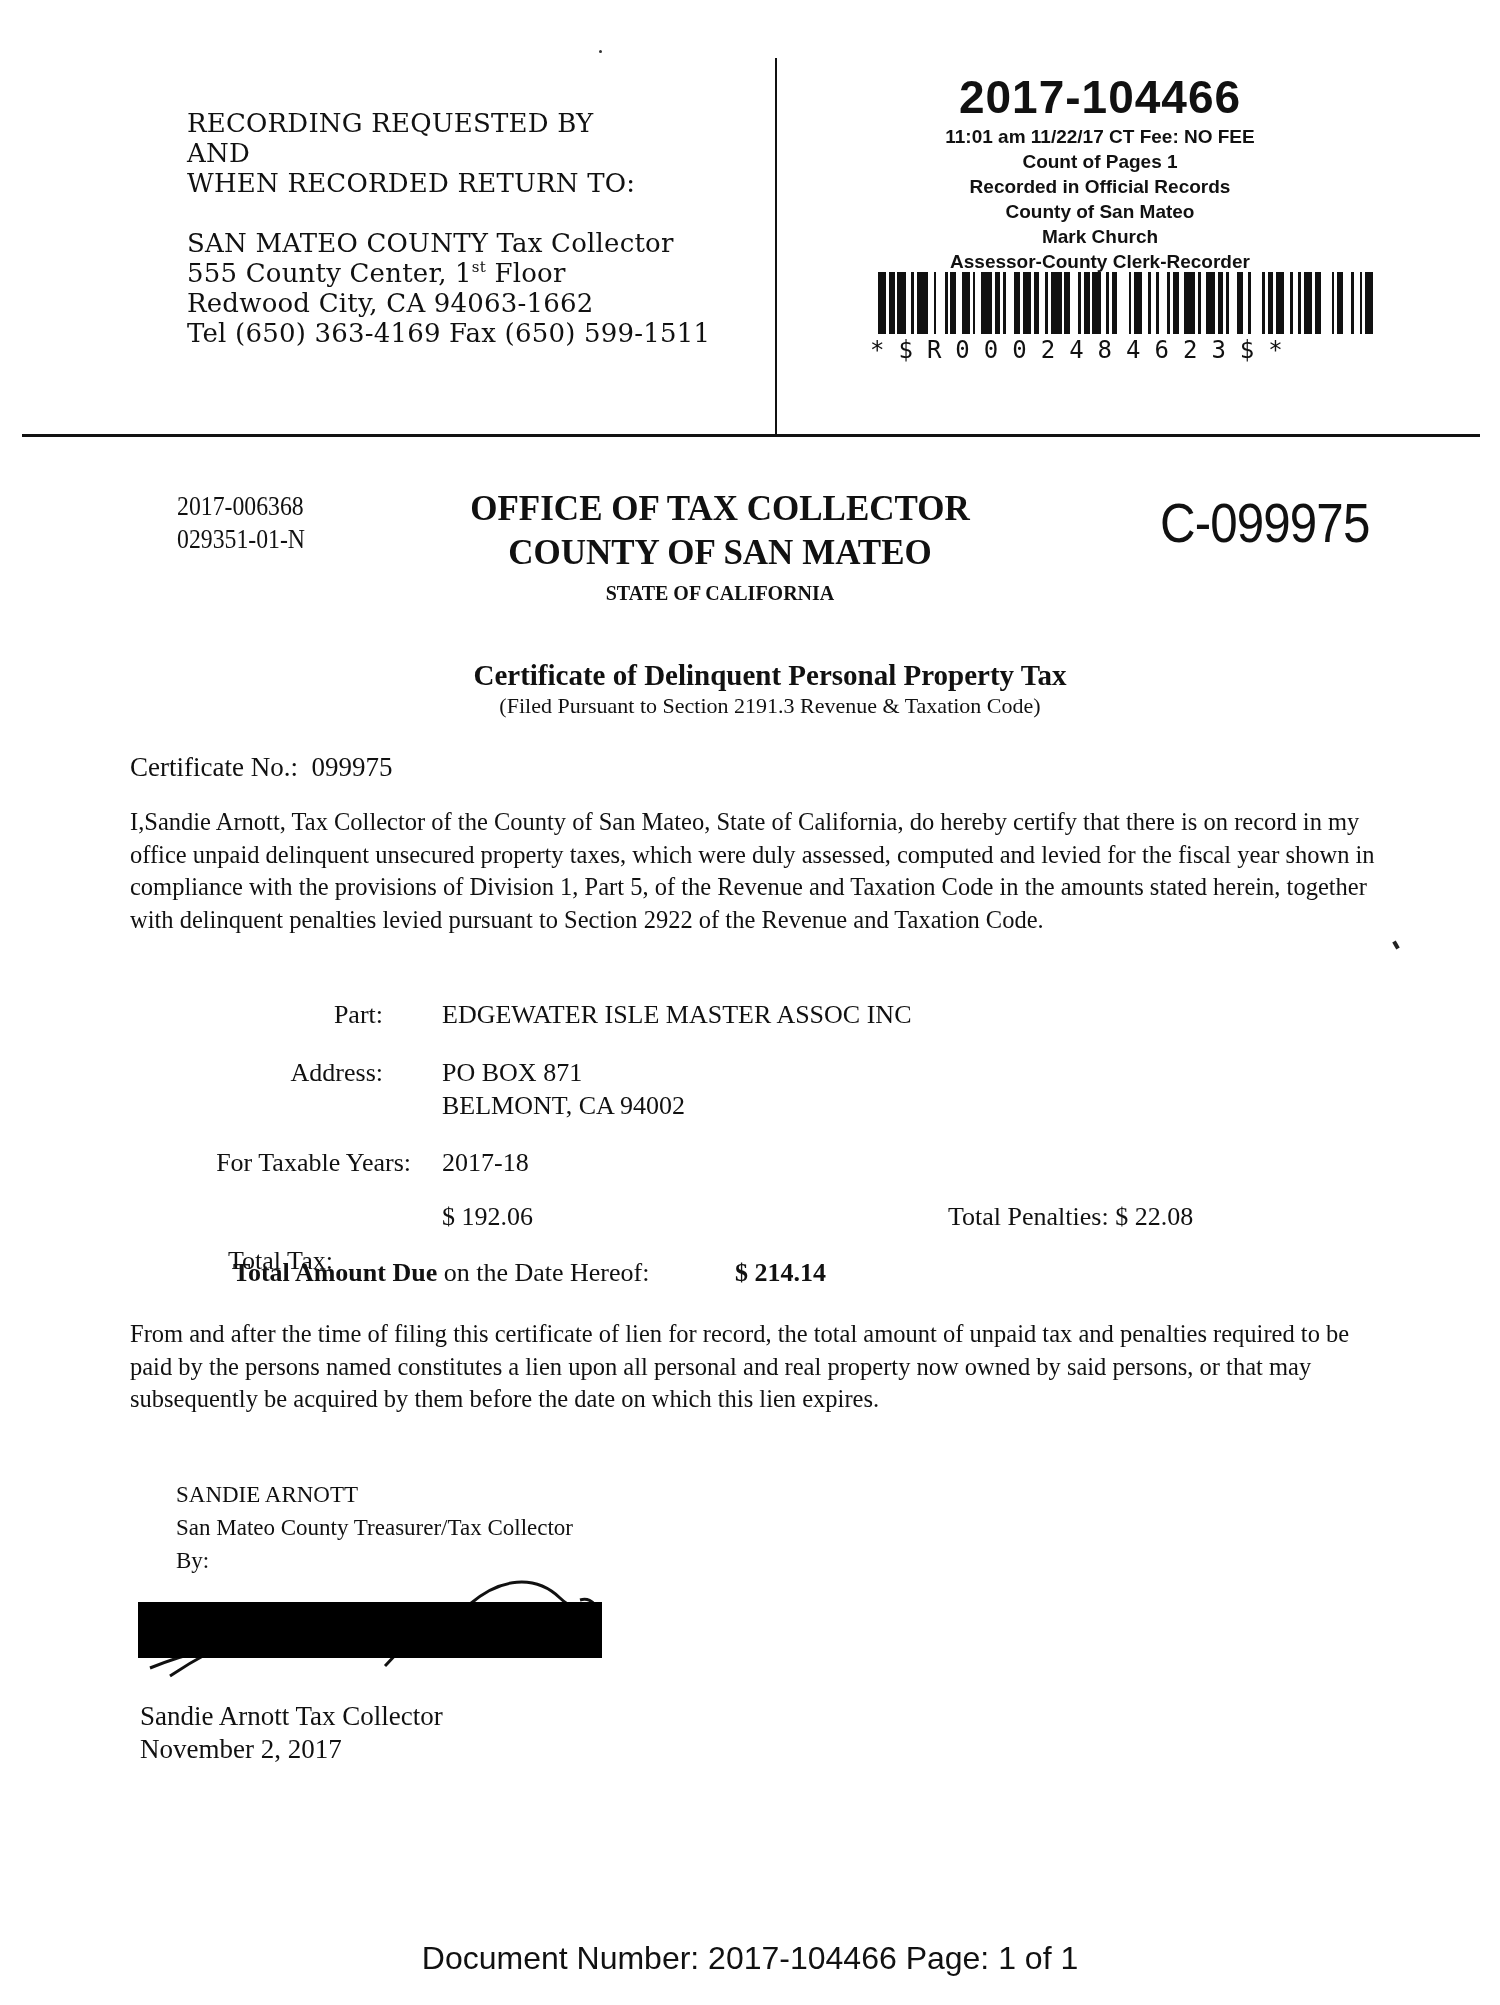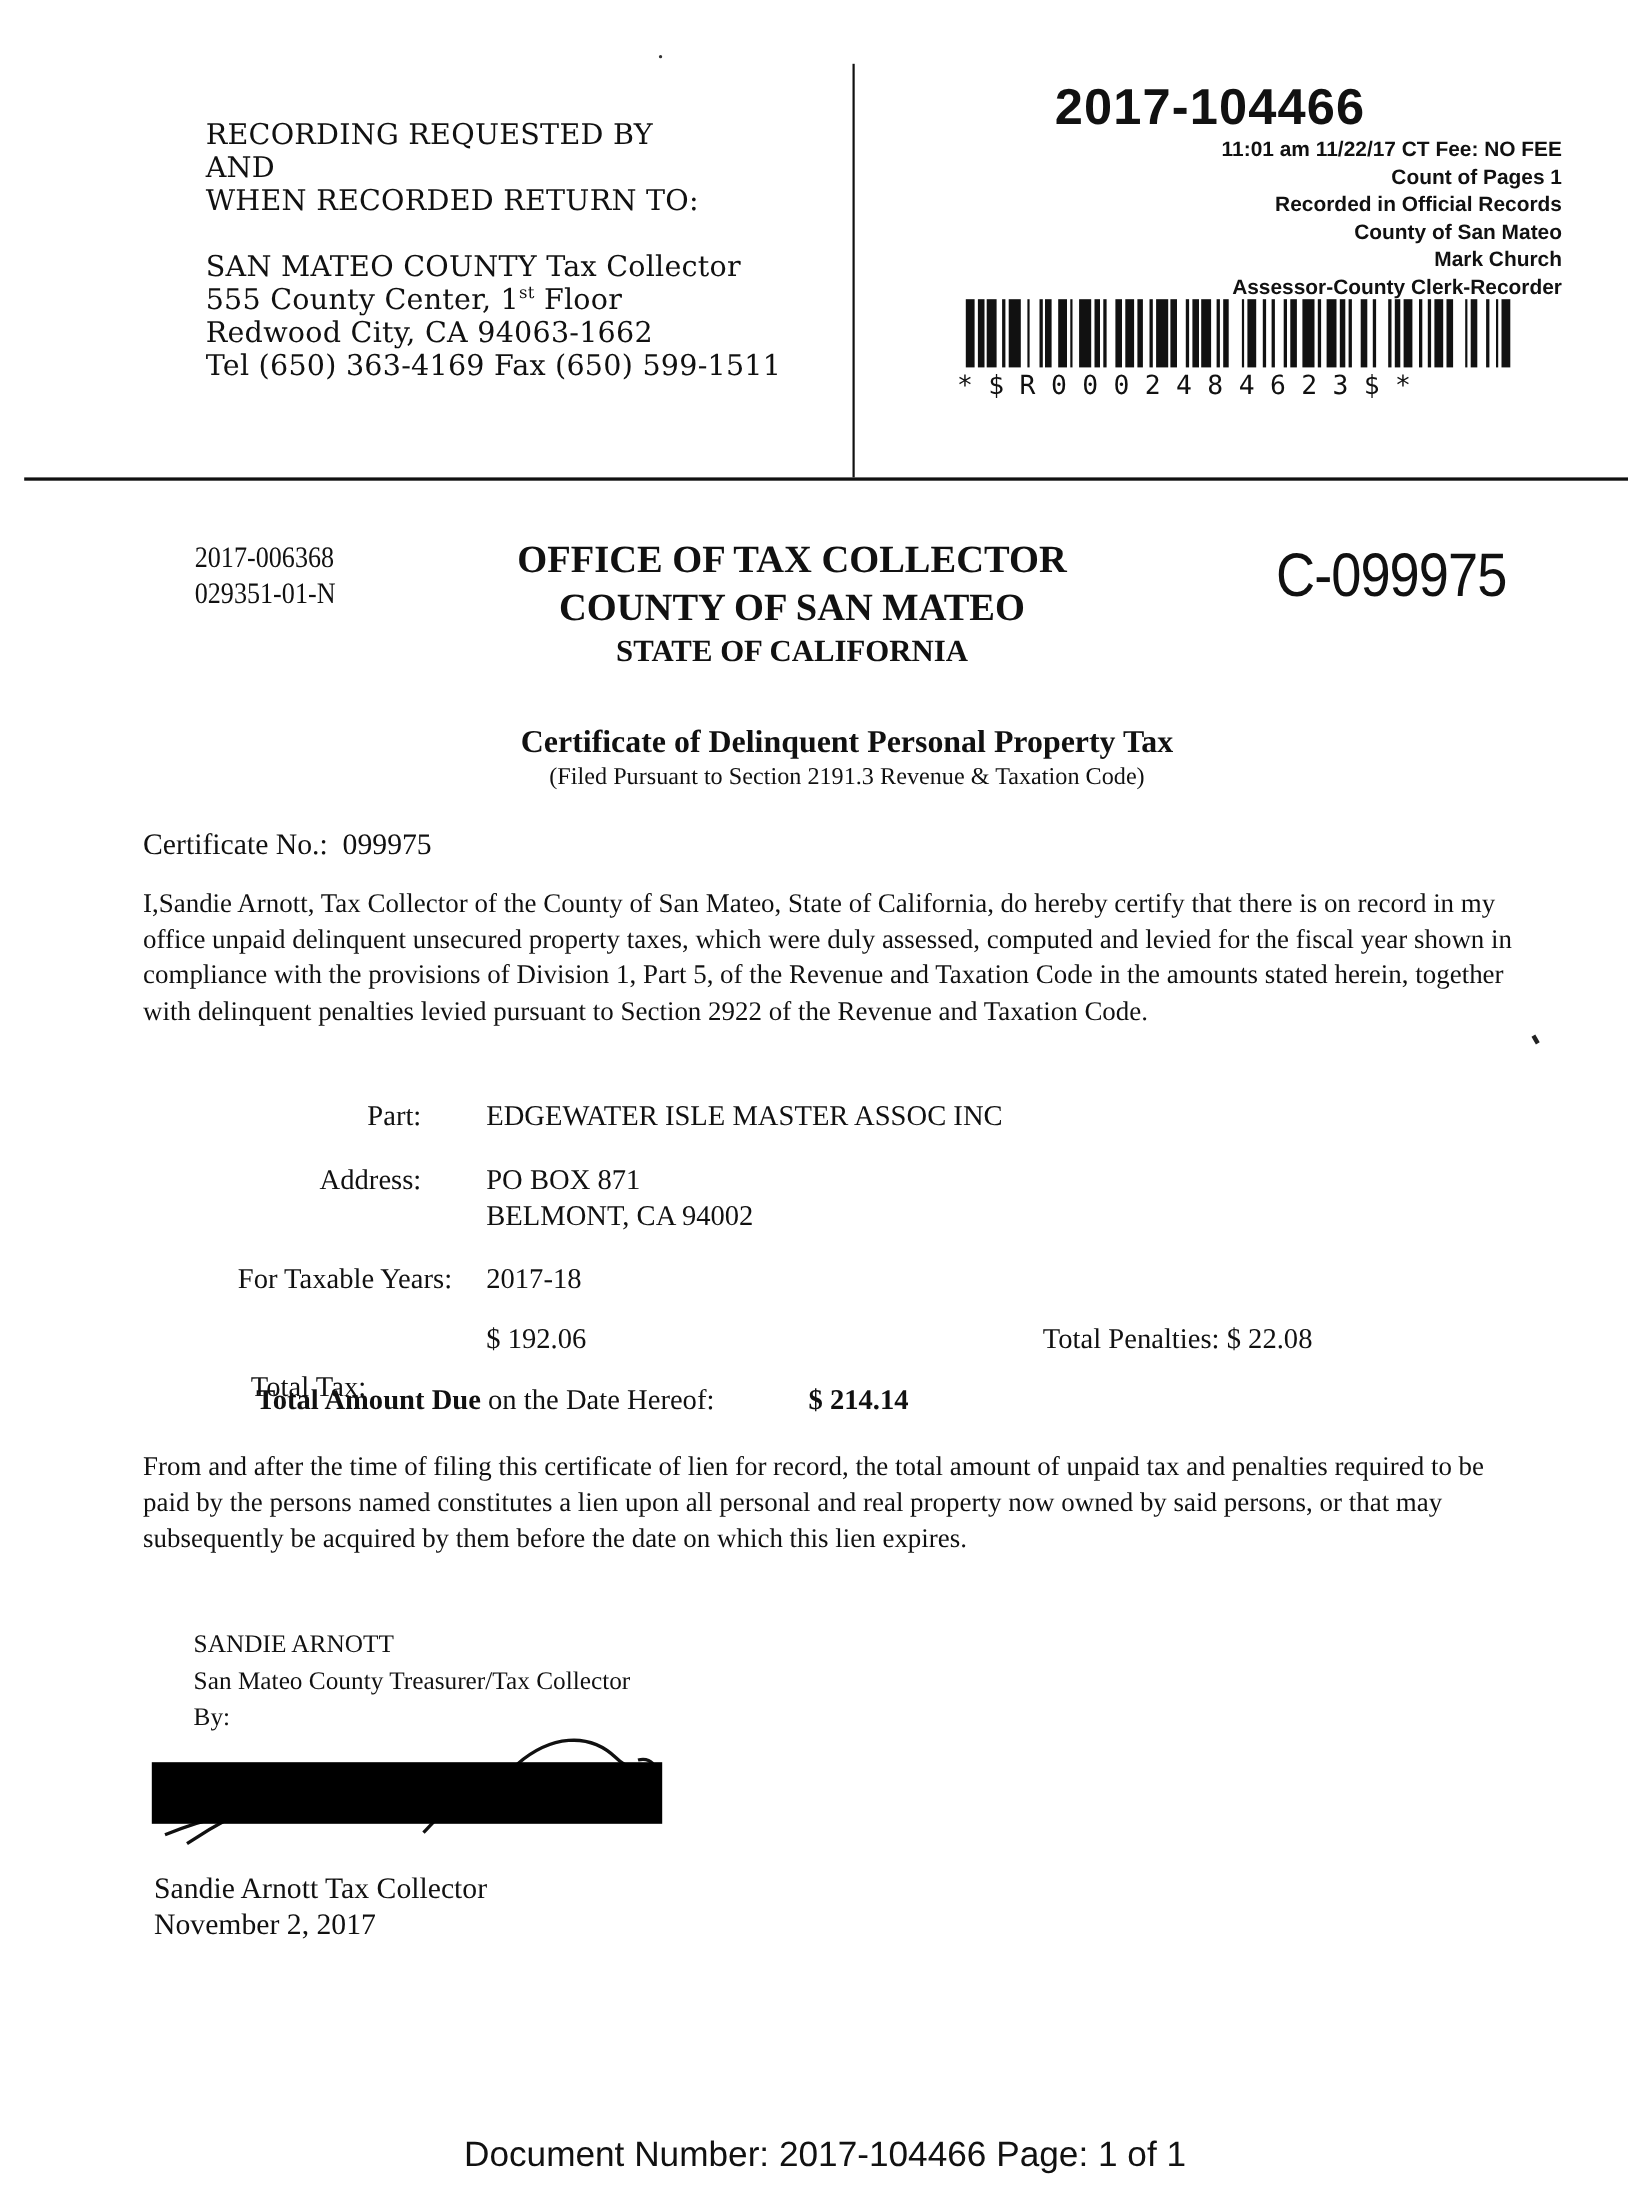--- a/index.html
+++ b/index.html
@@ -10,30 +10,30 @@
   #return-block { left:187px; top:108px; font-size:26px; line-height:30px; font-family:"DejaVu Serif", serif; letter-spacing:0.2px; }
   #return-block div { white-space:nowrap; }
   #return-block .gap { height:30px; }
   .sup { font-size:15px; vertical-align:super; line-height:0; }
 
   #vdivider { left:775px; top:58px; width:2px; height:376px; background:#111; }
   #hrule { left:22px; top:434px; width:1458px; height:3px; background:#111; }
 
   #stamp { left:780px; top:70px; width:640px; text-align:center; font-family:"Liberation Sans", sans-serif; }
   #stamp .docnum { font-size:46px; font-weight:bold; line-height:54px; letter-spacing:1px; }
-  #stamp .line { font-size:19px; font-weight:bold; line-height:25px;text-align:right; }
+  #stamp .line { font-size:19px; font-weight:bold; line-height:25px; }
   #barcode { left:878px; top:272px; width:502px; height:62px; display:flex; align-items:stretch; }
   #barcode span { display:block; background:#111; height:100%; }
   #barcode-text { left:870px; top:336px; width:520px; font-size:24px; letter-spacing:14px; white-space:nowrap; font-family:"DejaVu Sans Mono", monospace; }
 
   
   #refs { left:177px; top:490px; font-size:27px; line-height:33px; font-family:"Liberation Serif", serif; transform:scaleX(0.88); transform-origin:left top; }
   #office { left:440px; top:487px; width:560px; text-align:center; font-family:"Liberation Serif", serif; font-weight:bold; }
   #office .l1 { font-size:35px; line-height:44px; }
-  #office .l3 { font-size:28px; line-height:36px; }
+  #office .l3 { font-size:20px; line-height:36px; }
   #cnum { left:1160px; top:490px; font-size:56px; font-family:"Liberation Sans", sans-serif; transform:scaleX(0.88); transform-origin:left top; letter-spacing:-1px; }
 
   #cert-title { left:420px; top:658px; width:700px; text-align:center; font-family:"Liberation Serif", serif; }
   #cert-title .t { font-size:29px; font-weight:bold; line-height:34px; }
   #cert-title .s { font-size:22px; line-height:28px; }
 
   #certno { left:130px; top:752px; font-size:27px; font-family:"Liberation Serif", serif; }
   #para1 { left:130px; top:806px; width:1260px; font-size:24.5px; line-height:32.5px; font-family:"Liberation Serif", serif; text-align:left; }
 
   .field-label { font-family:"Liberation Serif", serif; font-size:26px; text-align:right; width:228px; white-space:nowrap; }

